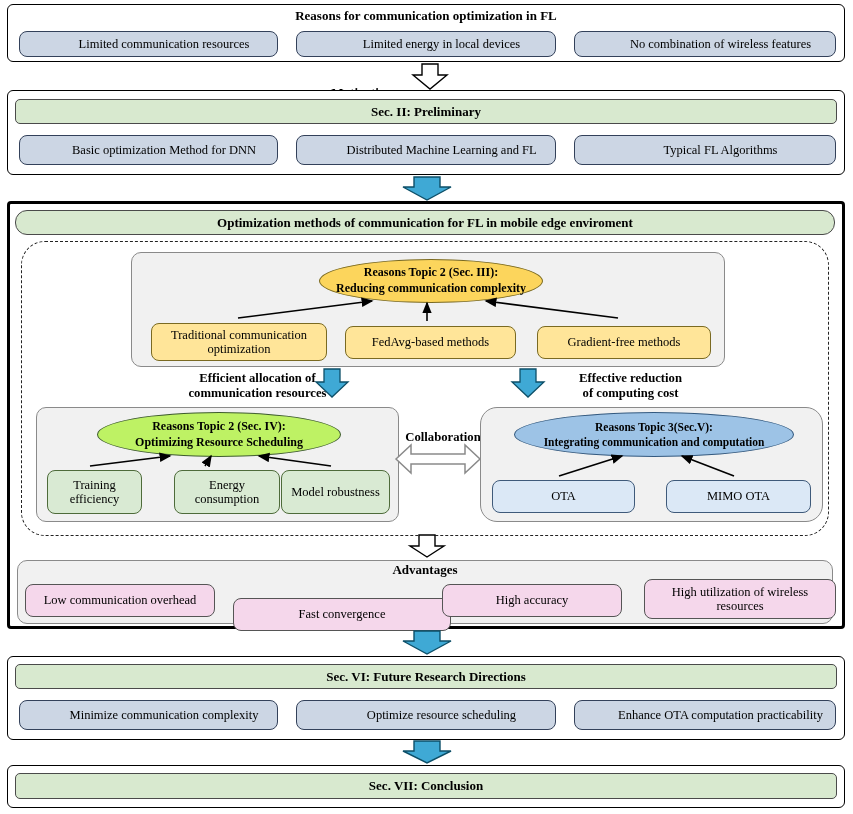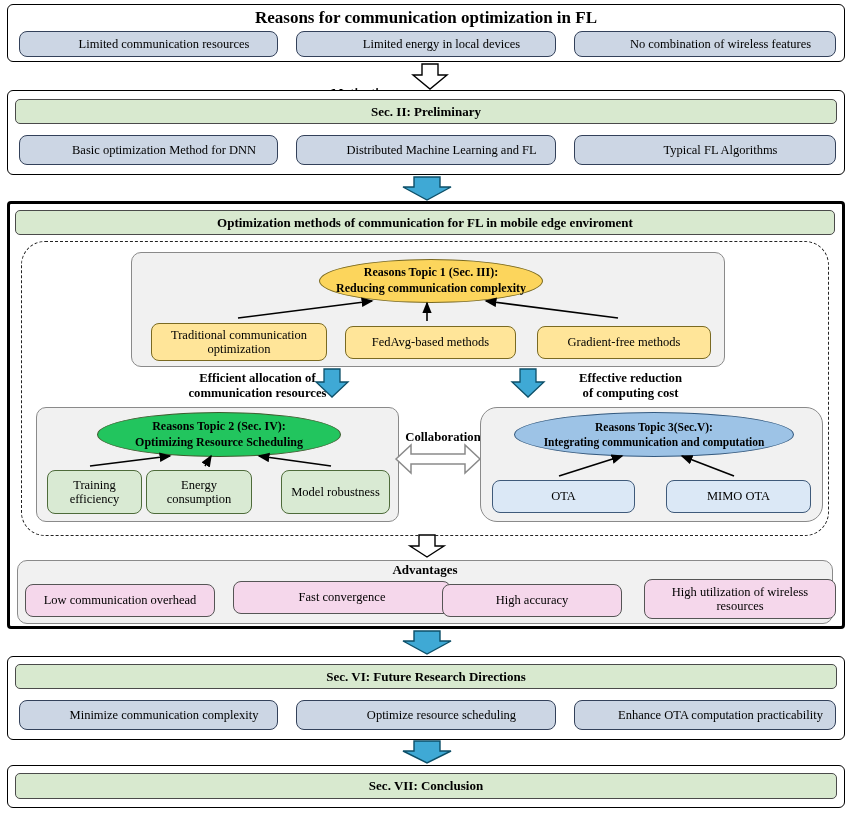--- a/index.html
+++ b/index.html
@@ -16,24 +16,24 @@
   .box.blue{background:#ccd6e4;border:1.2px solid #33415a;padding-left:39px;}
   .box.yellow{background:#ffe599;border:1.1px solid #7a6a22;}
   .box.greenl{background:#d9ead3;border:1.1px solid #4e6b3a;}
   .box.bluel{background:#dbe8f6;border:1.1px solid #3f5a7a;}
   .box.pink{background:#f5d7eb;border:1.1px solid #555;}
   .group{position:absolute;background:#f1f1f1;border:1.2px solid #8a8a8a;border-radius:10px;box-sizing:border-box;}
   .dashed{position:absolute;border:1.7px dashed #222;border-radius:24px;box-sizing:border-box;}
   .ellipse{position:absolute;border-radius:50%;display:flex;flex-direction:column;align-items:center;justify-content:center;
     font-weight:bold;text-align:center;line-height:1.3;box-sizing:border-box;padding:2px 10px;}
   .ellipse.yellow{background:#fcd55c;border:1.2px solid #7a6a22;font-size:12px;}
-  .ellipse.green{background:#22c55e;border:1.2px solid #3e5c2e;font-size:12px;}
+  .ellipse.green{background:#bef264;border:1.2px solid #3e5c2e;font-size:12px;}
   .ellipse.blue{background:#9dc3e6;border:1.2px solid #33597f;font-size:11.5px;}
   .lbl{position:absolute;font-weight:bold;font-size:12.7px;text-align:center;line-height:1.2;}
-  .title-center{position:absolute;left:0;right:0;text-align:center;font-weight:bold;font-size:17px;}
+  .title-center{position:absolute;left:0;right:0;text-align:center;font-weight:bold;font-size:13px;}
   #overlay{position:absolute;left:0;top:0;pointer-events:none;}
 </style>
 </head>
 <body>
 
 <div id="canvas">
 
   <div class="outer" style="left:7px;top:4px;width:838px;height:58px;">
     <div class="title-center" style="top:3px;">Reasons for communication optimization in FL</div>
     <div class="box blue" style="left:11px;top:26px;width:259px;height:26px;">Limited communication resources</div>
@@ -44,27 +44,27 @@
   <div class="lbl" style="left:317px;top:67px;width:90px;font-size:13px;margin-top:18px;">Motivation</div>
 
   <div class="outer" style="left:7px;top:90px;width:838px;height:85px;">
     <div class="bar-green" style="left:7px;top:8px;width:822px;height:25px;">Sec. II:  Preliminary</div>
     <div class="box blue" style="left:11px;top:44px;width:259px;height:30px;">Basic optimization Method for DNN</div>
     <div class="box blue" style="left:288px;top:44px;width:260px;height:30px;">Distributed Machine Learning and FL</div>
     <div class="box blue" style="left:566px;top:44px;width:262px;height:30px;">Typical FL Algorithms</div>
   </div>
 
   <div class="outer thick" style="left:7px;top:201px;width:838px;height:428px;">
-    <div class="bar-green" style="left:5px;top:6px;width:820px;height:25px;">Optimization methods of communication for FL in mobile edge enviroment</div>
+    <div class="bar-green" style="left:5px;top:6px;width:820px;height:25px;border-radius:12px;">Optimization methods of communication for FL in mobile edge enviroment</div>
 
     <div class="dashed" style="left:11px;top:37px;width:808px;height:295px;"></div>
 
     <div class="group" style="left:121px;top:48px;width:594px;height:115px;">
       <div class="ellipse yellow" style="left:187px;top:6px;width:224px;height:44px;">
-        <span>Reasons Topic 1 (Sec. III):</span>
+        <span>Reasons Topic 2 (Sec. III):</span>
         <span>Reducing communication complexity</span>
       </div>
       <div class="box yellow" style="left:19px;top:70px;width:176px;height:38px;">Traditional communication optimization</div>
       <div class="box yellow" style="left:213px;top:73px;width:171px;height:33px;">FedAvg-based methods</div>
       <div class="box yellow" style="left:405px;top:73px;width:174px;height:33px;">Gradient-free methods</div>
     </div>
 
     <div class="lbl" style="left:170px;top:167px;width:155px;">
       <div>Efficient allocation of</div>
       <div>communication resources</div>
@@ -73,39 +73,39 @@
       <div>Effective reduction</div>
       <div>of computing cost</div>
     </div>
 
     <div class="group" style="left:26px;top:203px;width:363px;height:115px;">
       <div class="ellipse green" style="left:60px;top:4px;width:244px;height:45px;">
         <span>Reasons Topic 2 (Sec. IV):</span>
         <span>Optimizing Resource Scheduling</span>
       </div>
       <div class="box greenl" style="left:10px;top:62px;width:95px;height:44px;">Training efficiency</div>
-      <div class="box greenl" style="left:109px;top:62px;width:106px;height:44px;">Energy consumption</div>
+      <div class="box greenl" style="left:137px;top:62px;width:106px;height:44px;">Energy consumption</div>
       <div class="box greenl" style="left:244px;top:62px;width:109px;height:44px;">Model robustness</div>
     </div>
 
     <div class="lbl" style="left:387px;top:226px;width:92px;">Collaboration</div>
 
     <div class="group" style="left:470px;top:203px;width:343px;height:115px;border-radius:17px;">
       <div class="ellipse blue" style="left:33px;top:4px;width:280px;height:45px;">
         <span>Reasons Topic 3(Sec.V):</span>
         <span>Integrating communication and computation</span>
       </div>
       <div class="box bluel" style="left:11px;top:72px;width:143px;height:33px;">OTA</div>
       <div class="box bluel" style="left:185px;top:72px;width:145px;height:33px;">MIMO OTA</div>
     </div>
 
     <div class="group" style="left:7px;top:356px;width:816px;height:64px;">
       <div class="title-center" style="top:1px;font-size:13px;">Advantages</div>
       <div class="box pink" style="left:7px;top:23px;width:190px;height:33px;">Low communication overhead</div>
-      <div class="box pink" style="left:215px;top:20px;width:218px;height:33px;">Fast convergence</div>
+      <div class="box pink" style="left:215px;top:37px;width:218px;height:33px;">Fast convergence</div>
       <div class="box pink" style="left:424px;top:23px;width:180px;height:33px;">High accuracy</div>
       <div class="box pink" style="left:626px;top:18px;width:192px;height:39px;padding:19px 20px;">High utilization of wireless resources</div>
     </div>
   </div>
 
   <div class="outer" style="left:7px;top:765px;width:838px;height:43px;">
     <div class="bar-green" style="left:7px;top:7px;width:822px;height:26px;">Sec. VII:  Conclusion</div>
   </div>
 
   <div class="outer" style="left:7px;top:656px;width:838px;height:84px;">

